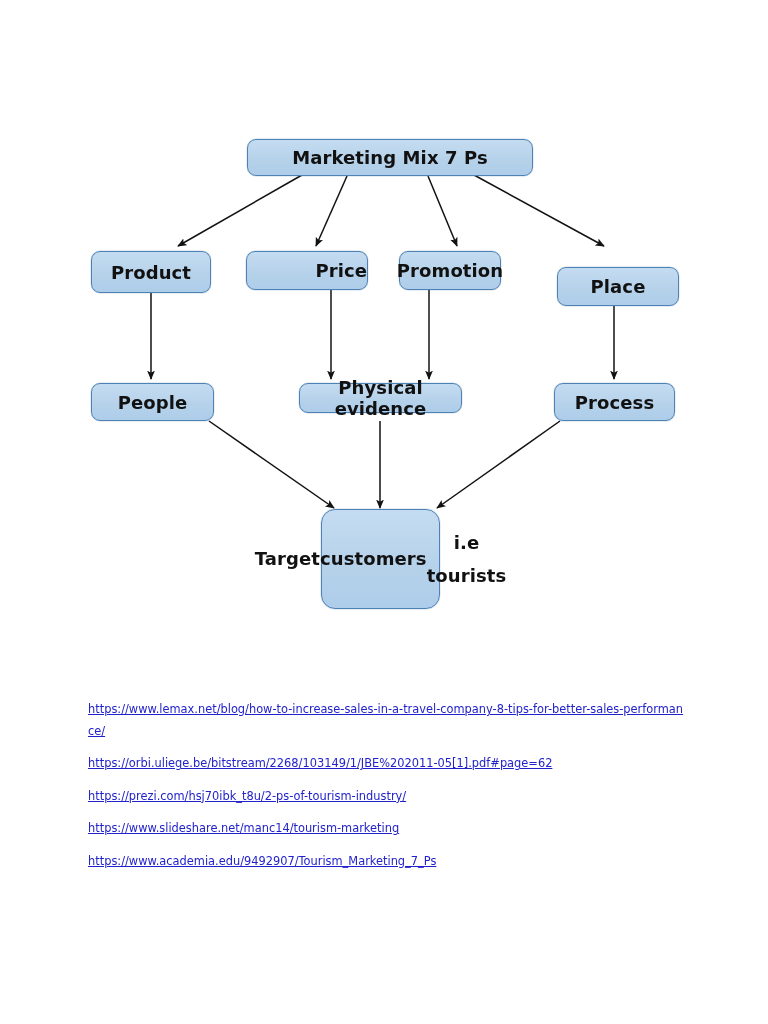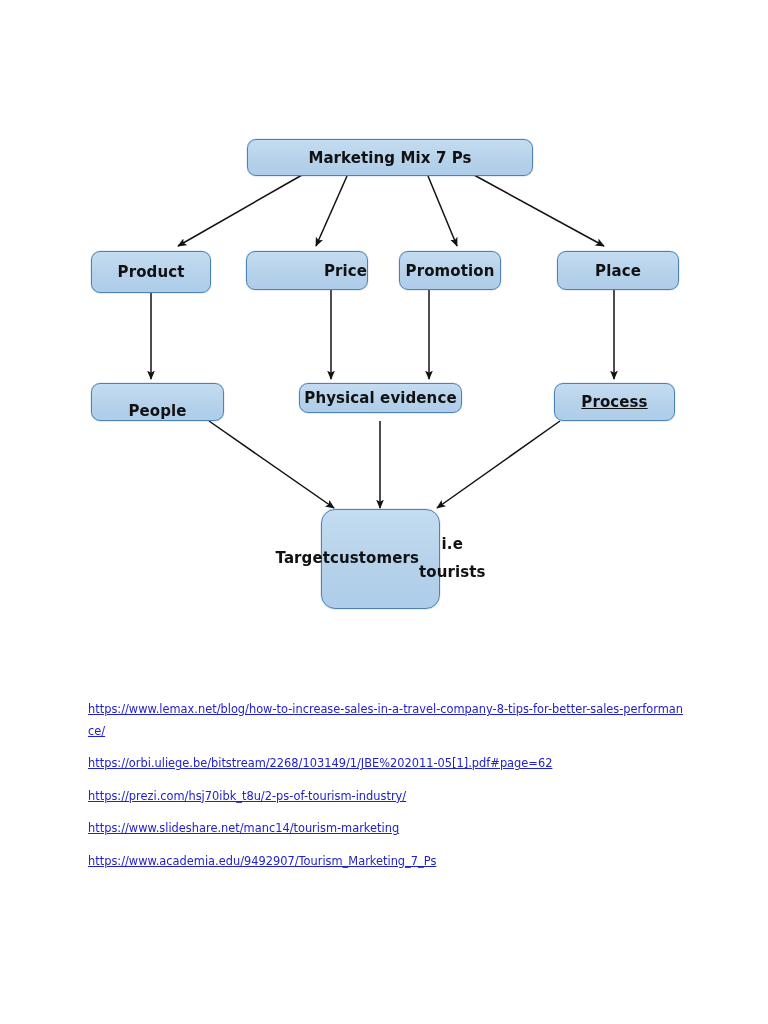--- a/index.html
+++ b/index.html
@@ -46,21 +46,21 @@
     position: absolute;
     box-sizing: border-box;
     background: linear-gradient(180deg, #c4dcf1 0%, #b6d2ea 55%, #aecdea 100%);
     border: 1.3px solid #4e82b4;
     border-radius: 9px;
     display: flex;
     align-items: center;
     justify-content: center;
     text-align: center;
     font-family: "DejaVu Sans", sans-serif;
-    font-size: 15px;
+    font-size: 18px;
     font-weight: bold;
     color: #111111;
     letter-spacing: 0.1px;
     box-shadow: 0 0 0 0.4px rgba(78,130,180,0.30);
   }
 
   .node.multiline {
     flex-direction: row;
     justify-content: center;
     line-height: 1.85;
@@ -132,33 +132,33 @@
     </div>
 
     <div class="node" style="left:246px; top:251px; width:122px; height:39px;justify-content:flex-end;">
       <span>Price</span>
     </div>
 
     <div class="node" style="left:399px; top:251px; width:102px; height:39px;">
       <span>Promotion</span>
     </div>
 
-    <div class="node" style="left:557px; top:251px; width:122px; height:39px;">
+    <div class="node" style="left:557px; top:267px; width:122px; height:39px;">
       <span>Place</span>
     </div>
 
-    <div class="node" style="left:91px; top:383px; width:133px; height:38px;align-items:flex-end;">
+    <div class="node" style="left:91px; top:383px; width:123px; height:38px;">
       <span>People</span>
     </div>
 
     <div class="node" style="left:299px; top:383px; width:163px; height:30px;">
       <span>Physical evidence</span>
     </div>
 
-    <div class="node" style="left:554px; top:383px; width:121px; height:38px;text-decoration:underline;">
+    <div class="node" style="left:554px; top:383px; width:121px; height:38px;">
       <span>Process</span>
     </div>
 
     <div class="node multiline" style="left:321px; top:509px; width:119px; height:100px;">
       <span class="line">Target</span>
       <span class="line">customers</span>
       <span class="line">i.e tourists</span>
     </div>
 
   </div>

